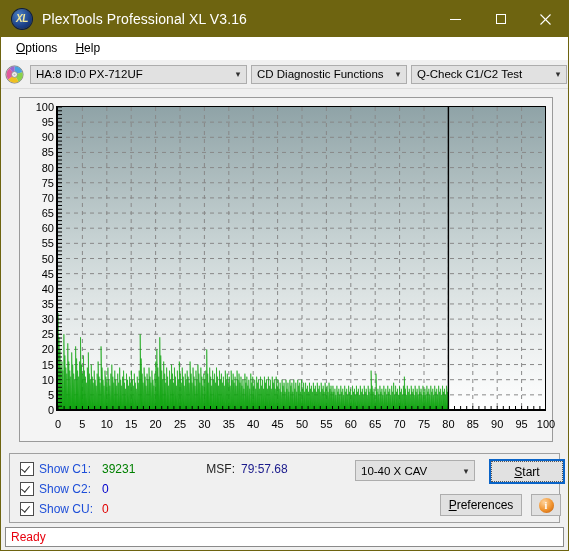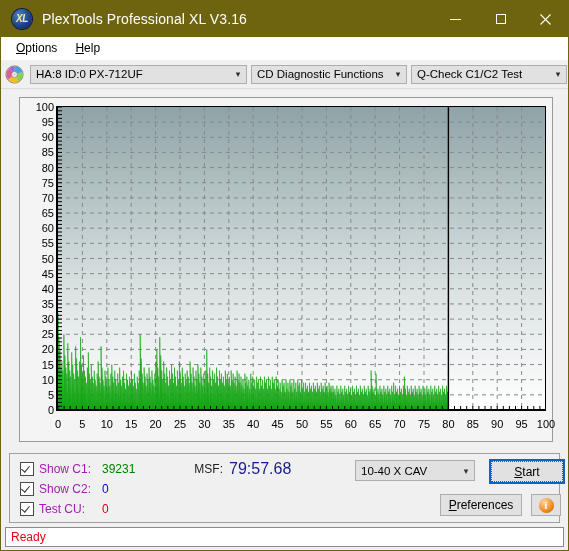--- a/index.html
+++ b/index.html
@@ -135,27 +135,27 @@
   .chkrow{display:flex;align-items:center;height:20px;}
   .chkbox{
     width:12px;height:12px;border:1px solid #4b4b4b;background:#fff;
     margin-right:5px;position:relative;flex:0 0 auto;
   }
   .chkbox:after{
     content:"";position:absolute;left:2px;top:1px;
     width:4px;height:7px;border:solid #2c2c2c;
     border-width:0 1.6px 1.6px 0;transform:rotate(40deg);
   }
-  .chklabel{font-size:12px;color:#a21caf;width:63px;}
+  .chklabel{font-size:12px;color:#1d4ed8;width:63px;}
   .chkval{font-size:12px;font-weight:normal;}
 
-  .msf{position:absolute;left:176px;top:5px;}
+  .msf{position:absolute;left:188px;top:5px;}
   .msfrow{display:flex;align-items:center;height:20px;}
   .msflabel{font-size:12px;color:#222;width:37px;text-align:right;margin-right:6px;}
-  .msfval{font-size:16px;color:#1a1a8c;}
+  .msfval{font-size:12px;color:#1a1a8c;}
 
   .speed-combo{
     position:absolute;left:345px;top:6px;width:120px;height:21px;
     background:#e1e1e1;border:1px solid #adadad;
     display:flex;align-items:center;padding-left:5px;box-sizing:border-box;
     font-size:11.5px;
   }
   .speed-combo .lbl{flex:1;}
   .speed-combo .arrow{width:16px;text-align:center;font-size:9px;color:#303030;}
 
@@ -523,21 +523,21 @@
           <span class="chklabel">Show C1:</span>
           <span class="chkval" style="color: rgb(0, 128, 0);">39231</span>
         </div>
         <div class="chkrow">
           <div class="chkbox"></div>
           <span class="chklabel">Show C2:</span>
           <span class="chkval" style="color: rgb(0, 0, 205);">0</span>
         </div>
         <div class="chkrow">
           <div class="chkbox"></div>
-          <span class="chklabel">Test CU:</span>
+          <span class="chklabel">Show CU:</span>
           <span class="chkval" style="color: rgb(224, 0, 0);">0</span>
         </div>
       </div>
     <div class="msf" id="msf">
         <div class="msfrow">
           <span class="msflabel">MSF:</span>
           <span class="msfval">79:57.68</span>
         </div>
       </div>
 

